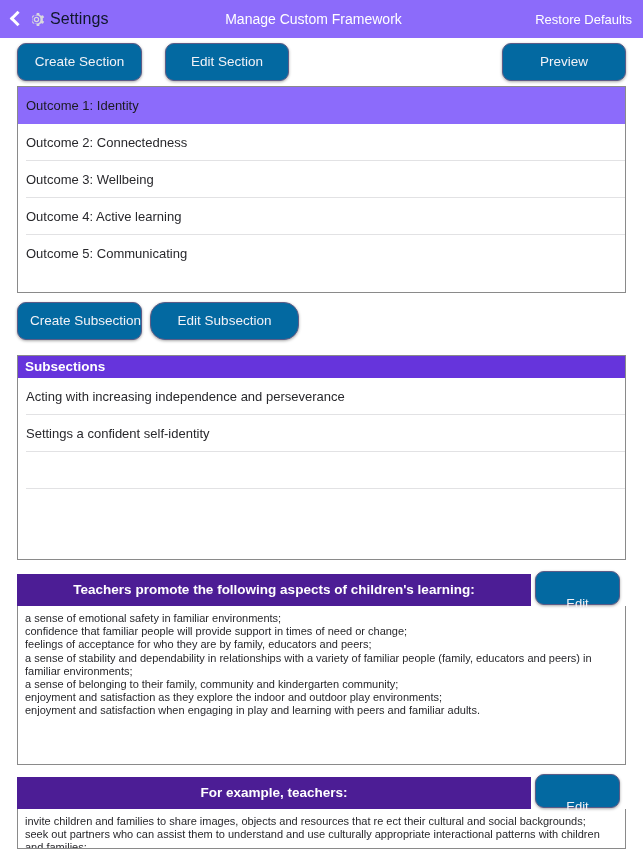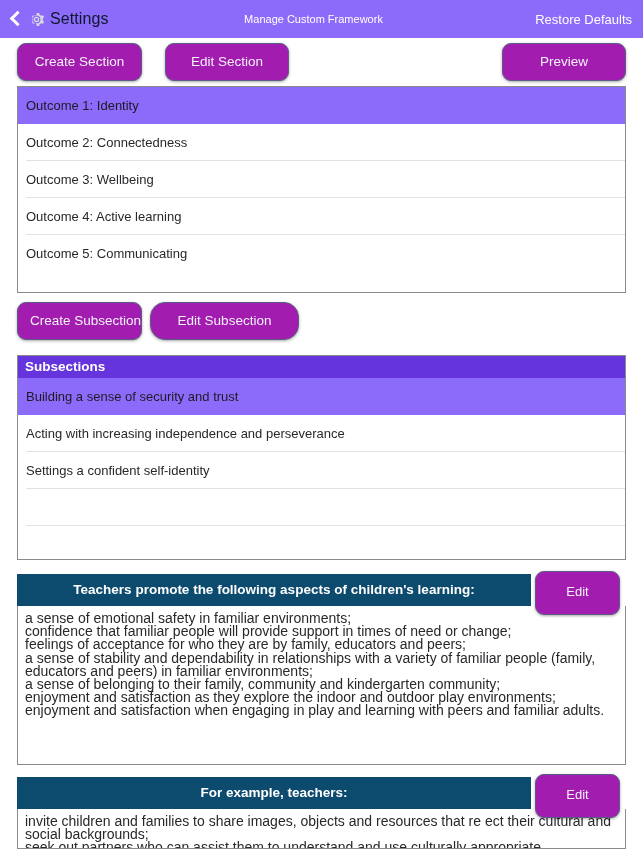--- a/index.html
+++ b/index.html
@@ -44,35 +44,35 @@
   .gear-icon { width: 17px; height: 17px; display: block; flex: none; }
   .nav-left-label {
     font-size: 16px;
     letter-spacing: .1px;
     color: #0f172a;
   }
   .nav-title {
     position: absolute;
     left: 0; right: 16px;
     text-align: center;
-    font-size: 11px;
+    font-size: 14px;
     color: #ffffff;
     pointer-events: none;
   }
   .nav-right {
     margin-left: auto;
     padding-right: 11px;
     font-size: 13px;
     color: #ffffff;
     z-index: 2;
   }
 
   
   .btn {
-    background: #a21caf;
+    background: #0369a1;
     color: #f2f2f7;
     border: 1px solid #5c5c87;
     border-radius: 9px;
     font-size: 13.5px;
     font-family: "Liberation Sans", sans-serif;
     padding: 0 12px;
     height: 38px;
     line-height: 36px;
     text-align: center;
     box-shadow: 0 1px 3px rgba(0,0,0,.35);
@@ -118,45 +118,45 @@
     position: absolute;
     left: 8px; right: 0; bottom: 0;
     height: 1px;
     background: #e2e2e4;
   }
   .list-row.selected .sep { background: transparent; }
 
   
   .textblock { position: relative; }
   .tb-header {
-    background: #0c4a6e;
+    background: #4c1d95;
     color: #ffffff;
     font-size: 13.5px;
     font-weight: bold;
     height: 32px;
     line-height: 32px;
     text-align: center;
     padding-right: 0;
     margin-right: 95px;
   }
   .tb-edit {
     position: absolute;
     right: 6px;
     top: -3px;
     width: 85px;
-    height: 44px;
+    height: 26px;
     line-height: 31px;
     font-size: 13px;
-    padding: 4px;
+    padding: 16px;
   }
   .tb-body {
     border: 1px solid #8a8a8a;
     border-top: none;
     background: #ffffff;
-    font-size: 14px;
+    font-size: 11px;
     line-height: 13.2px;
     color: #28282c;
     padding: 6px 7px 5px 7px;
     white-space: pre-wrap;
     overflow: hidden;
   }
 </style>
 </head>
 <body>
 
@@ -201,24 +201,20 @@
   </div>
 </div>
 
 <div class="btn-row" style="margin-top:4px;">
   <div class="btn" style="left:17px;width:125px;">Create Subsection</div>
   <div class="btn" style="left:150px;width:149px;border-radius:15px;">Edit Subsection</div>
 </div>
 
 <div class="panel" style="margin:10px 17px;height:205px;">
   <div class="panel-header">Subsections</div>
-  <div class="list-row selected">
-    <span>Building a sense of security and trust</span>
-      <span class="sep"></span>
-  </div>
   <div class="list-row">
     <span>Acting with increasing independence and perseverance</span>
       <span class="sep"></span>
   </div>
   <div class="list-row">
     <span>Settings a confident self-identity</span>
       <span class="sep"></span>
   </div>
   <div class="list-row">
     <span></span>

